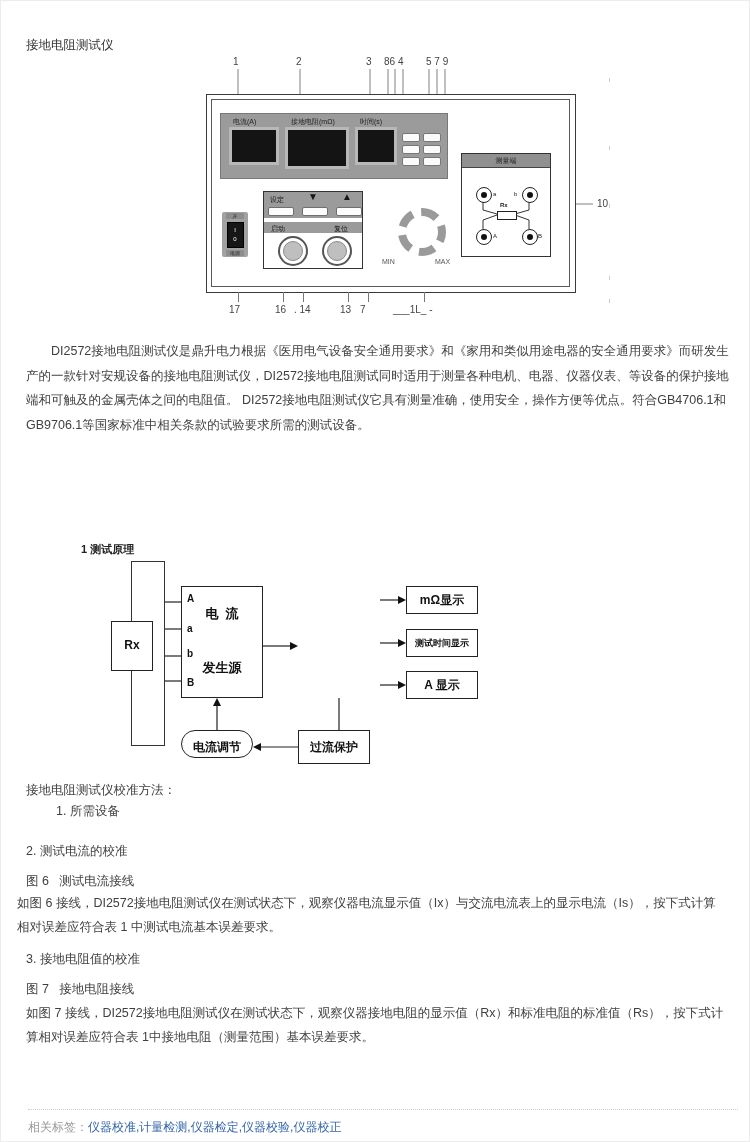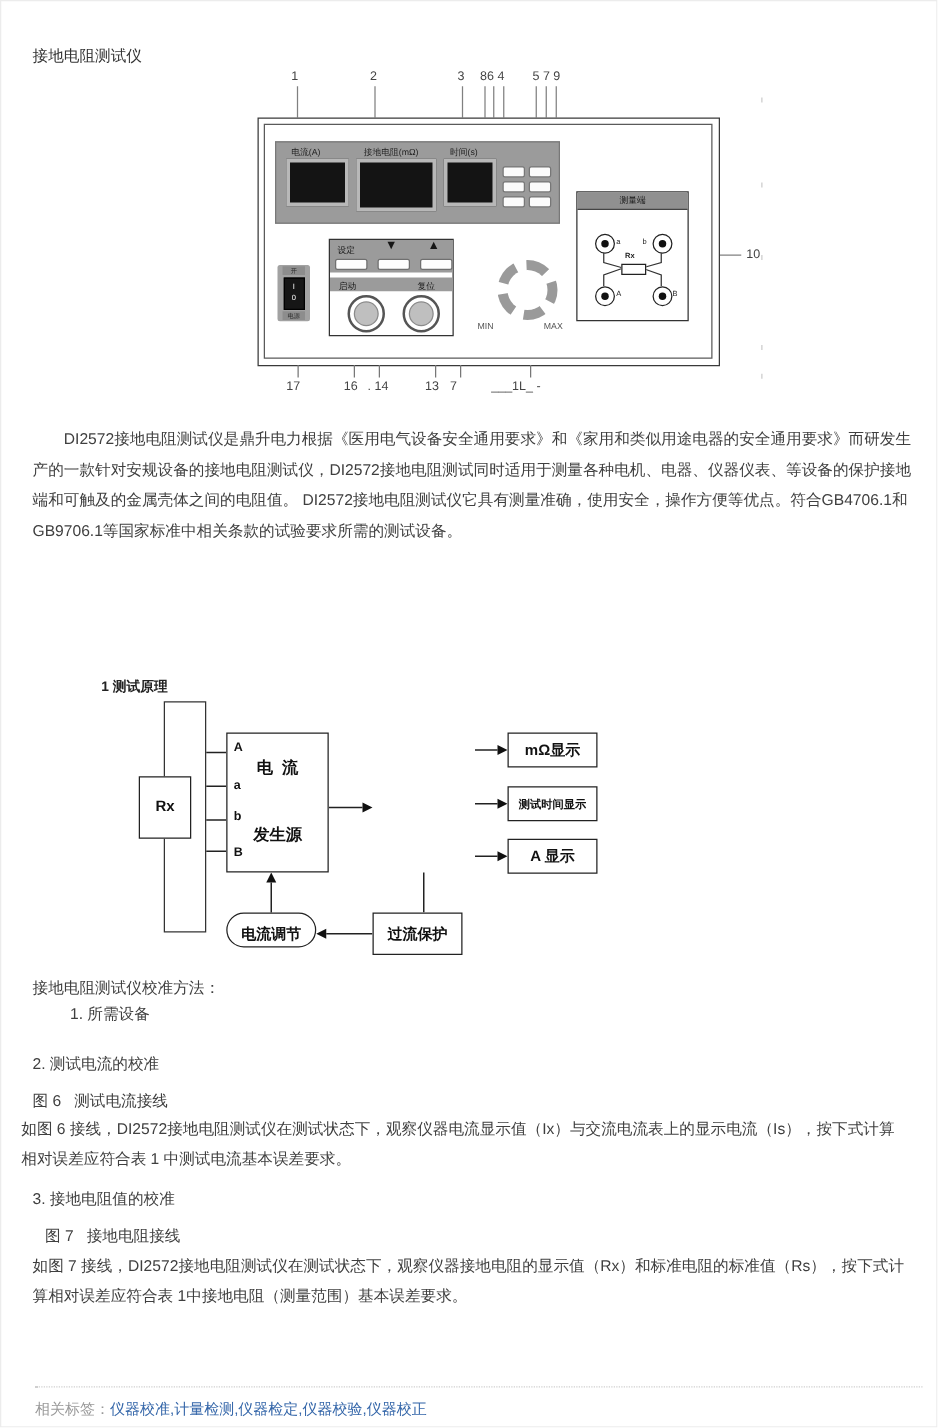--- a/index.html
+++ b/index.html
@@ -101,21 +101,21 @@
   .probox{left:197px;top:172px;width:72px;height:34px;text-align:center;line-height:32px;font-weight:bold;font-size:12px;}
 
   
   .cal-h{left:25px;top:781px}
   .cal-i1{left:55px;top:802px}
   .cal-eq{left:32px;top:822px}
   .cal-i2{left:25px;top:842px}
   .fig6c{left:25px;top:872px}
   .fig6t{left:16px;top:890px;width:706px;line-height:24px;text-indent:0;}
   .cal-i3{left:25px;top:950px}
-  .fig7c{left:35px;top:980px}
+  .fig7c{left:25px;top:980px}
   .fig7t{left:25px;top:1000px;width:706px;line-height:24px;text-indent:0;}
 
   
   .sep{left:27px;width:710px;top:1108px;border-top:1px dotted #cfcfcf;height:0;}
   .footer{left:27px;top:1118px;font-size:12px;}
   .ft-label{color:#999;}
   .ft-link{color:#3466a9;text-decoration:none;cursor:pointer;}
   svg{position:absolute;left:0;top:0;}
 </style>
 </head>

